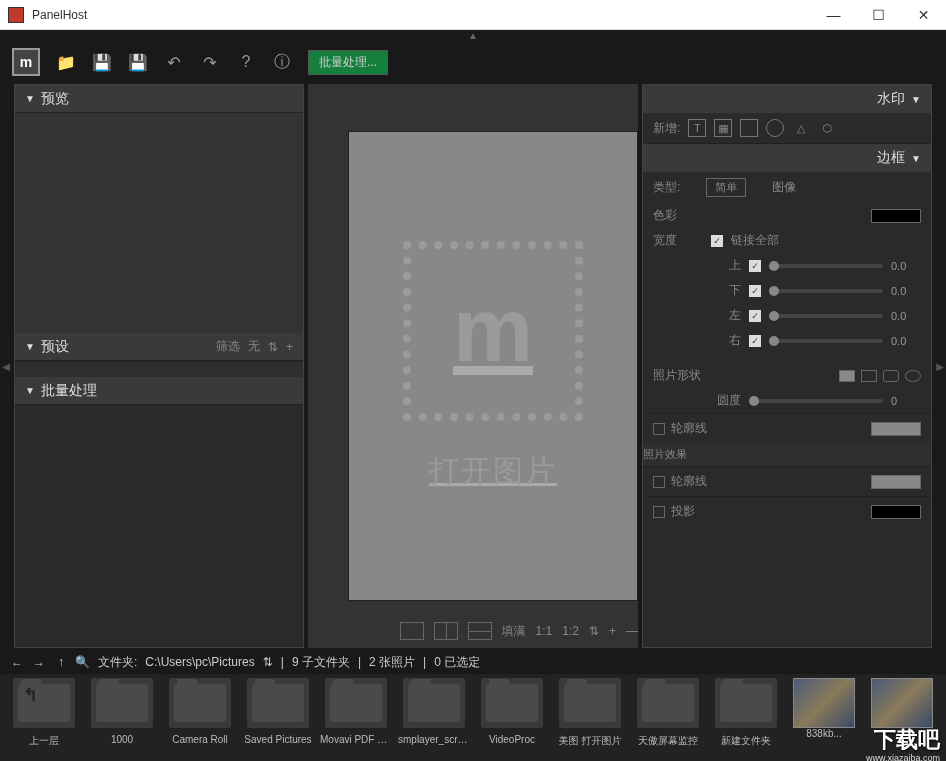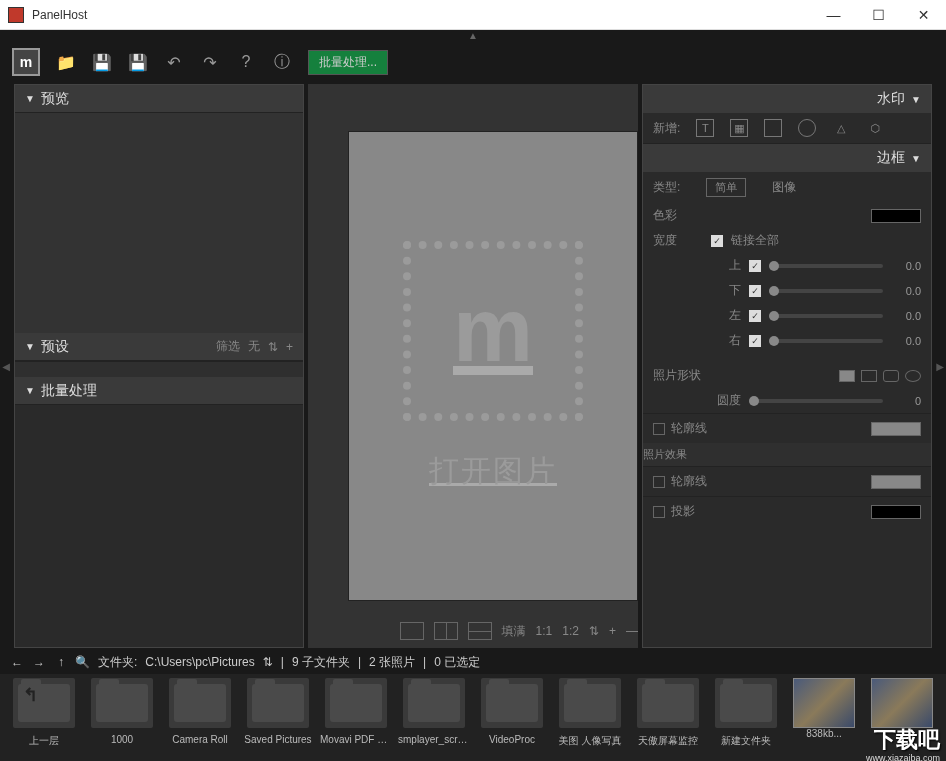--- a/index.html
+++ b/index.html
@@ -39,33 +39,33 @@
 .center-footer { position: absolute; bottom: 8px; display: flex; align-items: center; gap: 10px; font-size: 12px; color: #888; }
 .cf-box { width: 24px; height: 18px; border: 1px solid #666; }
 .cf-split2 { width: 24px; height: 18px; border: 1px solid #666; position: relative; }
 .cf-split2::after { content: ''; position: absolute; left: 50%; top: 0; bottom: 0; width: 1px; background: #666; }
 .cf-splith { width: 24px; height: 18px; border: 1px solid #666; position: relative; }
 .cf-splith::after { content: ''; position: absolute; top: 50%; left: 0; right: 0; height: 1px; background: #666; }
 
 .right-panel { width: 290px; background: #2a2a2a; border: 1px solid #444; margin: 2px; font-size: 12px; color: #888; }
 .section-head { background: #3a3a3a; height: 28px; display: flex; align-items: center; justify-content: flex-end; padding: 0 10px; font-size: 14px; color: #ddd; }
 .section-head .arrow { margin-left: 6px; font-size: 10px; }
-.add-row { display: flex; align-items: center; padding: 6px 10px; gap: 16px; border-bottom: 1px solid #222; }
+.add-row { display: flex; align-items: center; padding: 6px 10px; gap: 8px; border-bottom: 1px solid #222; }
 .shape-icon { width: 18px; height: 18px; border: 1px solid #777; display: flex; align-items: center; justify-content: center; font-size: 11px; color: #888; }
 .shape-circle { border-radius: 50%; }
 .type-row { display: flex; align-items: center; padding: 6px 10px; gap: 26px; }
 .btn-toggle { border: 1px solid #666; padding: 1px 8px; font-size: 11px; }
 .param-row { display: flex; align-items: center; padding: 4px 10px; gap: 8px; }
 .param-label { width: 50px; font-size: 12px; }
 .param-sublabel { width: 30px; text-align: right; font-size: 12px; }
 .checkbox { width: 12px; height: 12px; background: #ddd; display: flex; align-items: center; justify-content: center; font-size: 9px; color: #333; }
 .checkbox.unchecked { background: transparent; border: 1px solid #666; }
 .slider-track { flex: 1; height: 4px; background: #444; border-radius: 2px; position: relative; }
 .slider-thumb { width: 10px; height: 10px; background: #888; border-radius: 50%; position: absolute; left: 0; top: -3px; }
-.param-value { width: 30px; text-align: right; font-size: 11px; color: #999; }
+.param-value { width: 30px; text-align: left; font-size: 11px; color: #999; }
 .color-swatch { width: 50px; height: 14px; background: #000; border: 1px solid #666; margin-left: auto; }
 .color-swatch.grey { background: #888; }
 .shape-opts { display: flex; gap: 6px; margin-left: auto; }
 .shape-opt { width: 16px; height: 12px; border: 1px solid #666; }
 .shape-opt.active { background: #888; }
 .shape-opt.round { border-radius: 3px; }
 .shape-opt.oval { border-radius: 50%; }
 .section-sub { font-size: 11px; color: #888; padding: 4px 0; background: #2f2f2f; }
 .effect-row { display: flex; align-items: center; padding: 6px 10px; border-top: 1px solid #222; }
 
@@ -328,21 +328,21 @@
       <div class="thumb">
         <div class="thumb-img">
           <div class="folder-icon"></div>
         </div>
         <div class="thumb-label">VideoProc</div>
       </div>
       <div class="thumb">
         <div class="thumb-img">
           <div class="folder-icon"></div>
         </div>
-        <div class="thumb-label">美图 人像写真</div>
+        <div class="thumb-label">美图 打开图片</div>
       </div>
       <div class="thumb">
         <div class="thumb-img">
           <div class="folder-icon"></div>
         </div>
         <div class="thumb-label">天傲屏幕监控</div>
       </div>
       <div class="thumb">
         <div class="thumb-img">
           <div class="folder-icon"></div>

